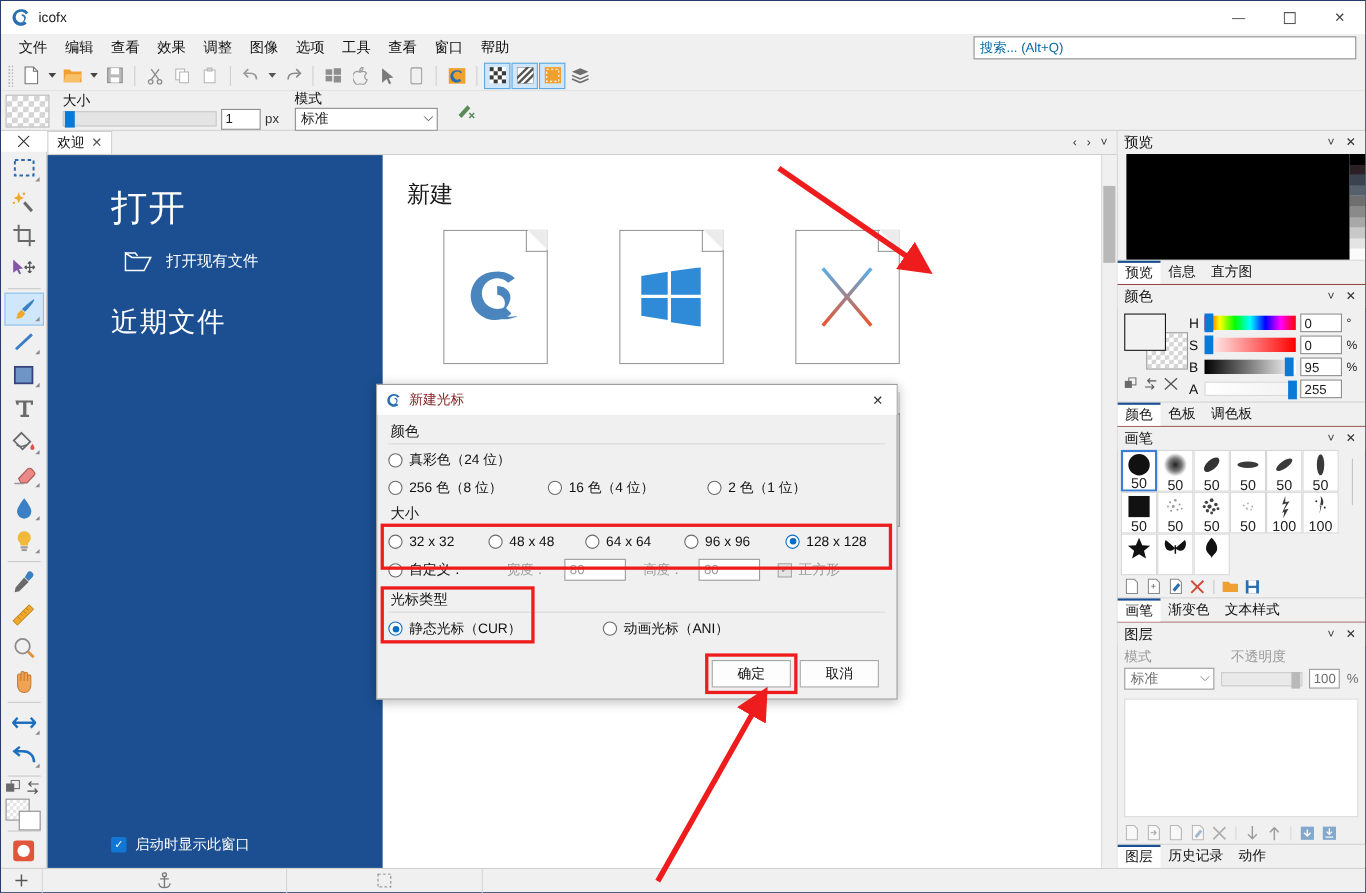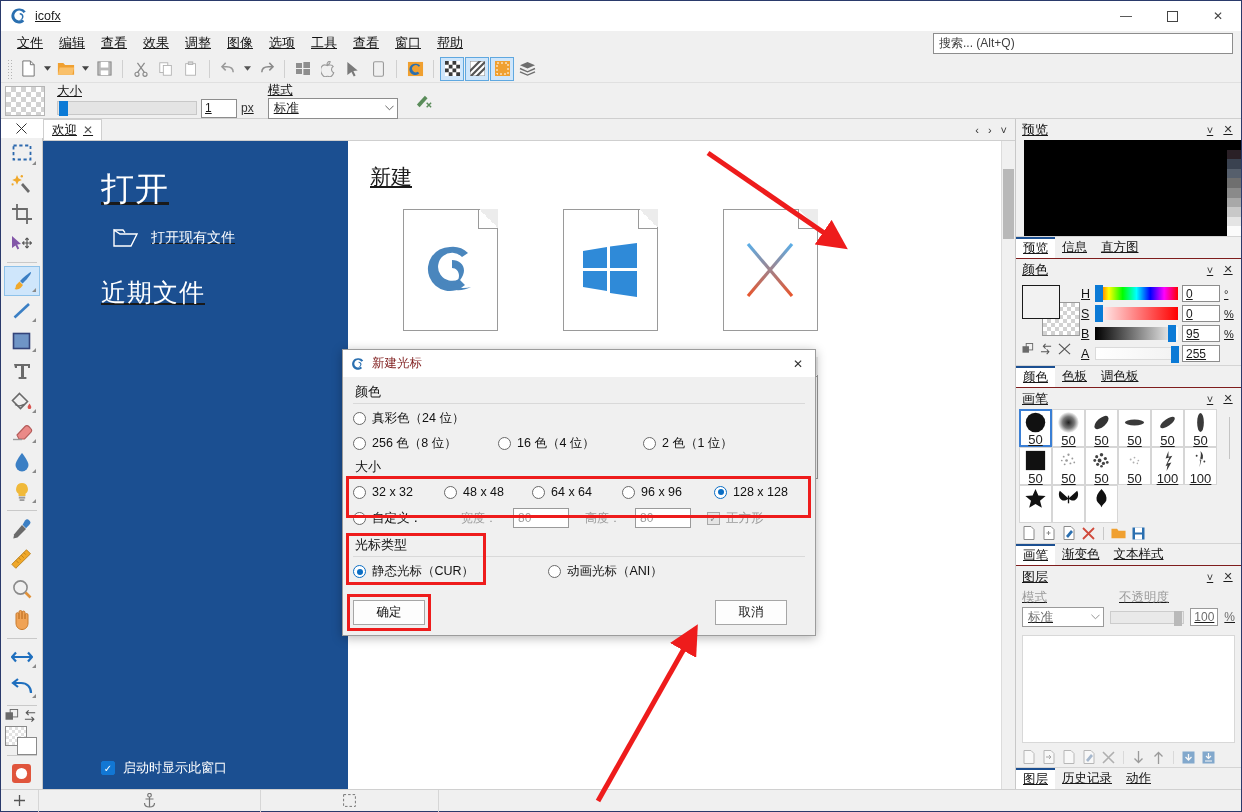--- a/index.html
+++ b/index.html
@@ -12,21 +12,21 @@
     color:#1a1a1a;
     overflow:hidden;
     position:relative;
   }
 
   
   #app {
     position:absolute; inset:0;
     border:1px solid #2a3a6b;
     background:#f0f0f0;
-    display:flex; flex-direction:column;text-decoration:underline;
+    display:flex; flex-direction:column;
   }
 
   
   .titlebar {
     height:30px; background:#ffffff;
     display:flex; align-items:center;
     flex:0 0 30px;
     position:relative;
   }
   .title-logo { width:18px; height:18px; margin-left:9px; margin-right:7px; }
@@ -39,24 +39,24 @@
 
   
   .menubar {
     height:24px; flex:0 0 24px; background:#f0f0f0;
     display:flex; align-items:center; padding-left:8px;
     position:relative;
   }
   .menu-item { padding:3px 8px; font-size:13px; color:#111; white-space:nowrap; }
   .searchbox {
     position:absolute; right:8px; top:2px;
-    width:300px; height:21px;
+    width:348px; height:21px;
     border:1px solid #8d8d8d; background:#fff;
     display:flex; align-items:center; padding:0 5px;
-    font-size:12px; color:#404040;
+    font-size:12px; color:#0369a1;
   }
 
   
   .toolbar {
     height:28px; flex:0 0 28px; background:#f0f0f0;
     border-bottom:1px solid #e0e0e0;
     display:flex; align-items:center; padding-left:6px; gap:1px;
   }
   .grip { width:5px; height:20px; margin-right:3px;
     background-image:radial-gradient(#b4b4b4 1px, transparent 1px);
@@ -249,21 +249,21 @@
   .rd { display:flex; align-items:center; gap:6px; font-size:12.5px; color:#111; }
   .rdot { width:13px; height:13px; border-radius:50%; border:1px solid #6a6a6a; background:#fff;
           display:flex; align-items:center; justify-content:center; flex:0 0 13px; }
   .rdot.on { border-color:#0b6ec4; }
   .rdot.on i { width:6px; height:6px; border-radius:50%; background:#0b6ec4; display:block; }
   .dlg-field { width:56px; height:20px; border:1px solid #9a9a9a; background:#fff; font-size:12px; color:#9d9d9d;
     display:flex; align-items:center; padding:0 4px; }
   .dim { color:#9a9a9a; }
   .ckbox { width:13px; height:13px; border:1px solid #a8a8a8; background:#e4e4e4; display:flex;
     align-items:center; justify-content:center; font-size:10px; color:#8d8d8d; }
-  .dlg-buttons { display:flex; justify-content:space-between; gap:8px; padding:8px 28px 10px 10px; }
+  .dlg-buttons { display:flex; justify-content:flex-end; gap:8px; padding:8px 16px 10px 10px; }
   .dlg-btn { width:72px; height:25px; background:#fdfdfd; border:1px solid #a6a6a6;
     display:flex; align-items:center; justify-content:center; font-size:12.5px; color:#111; }
 </style>
 </head>
 <body>
 
 <div id="app">
 
   <div class="titlebar">
     <svg class="title-logo" viewBox="0 0 24 24">

